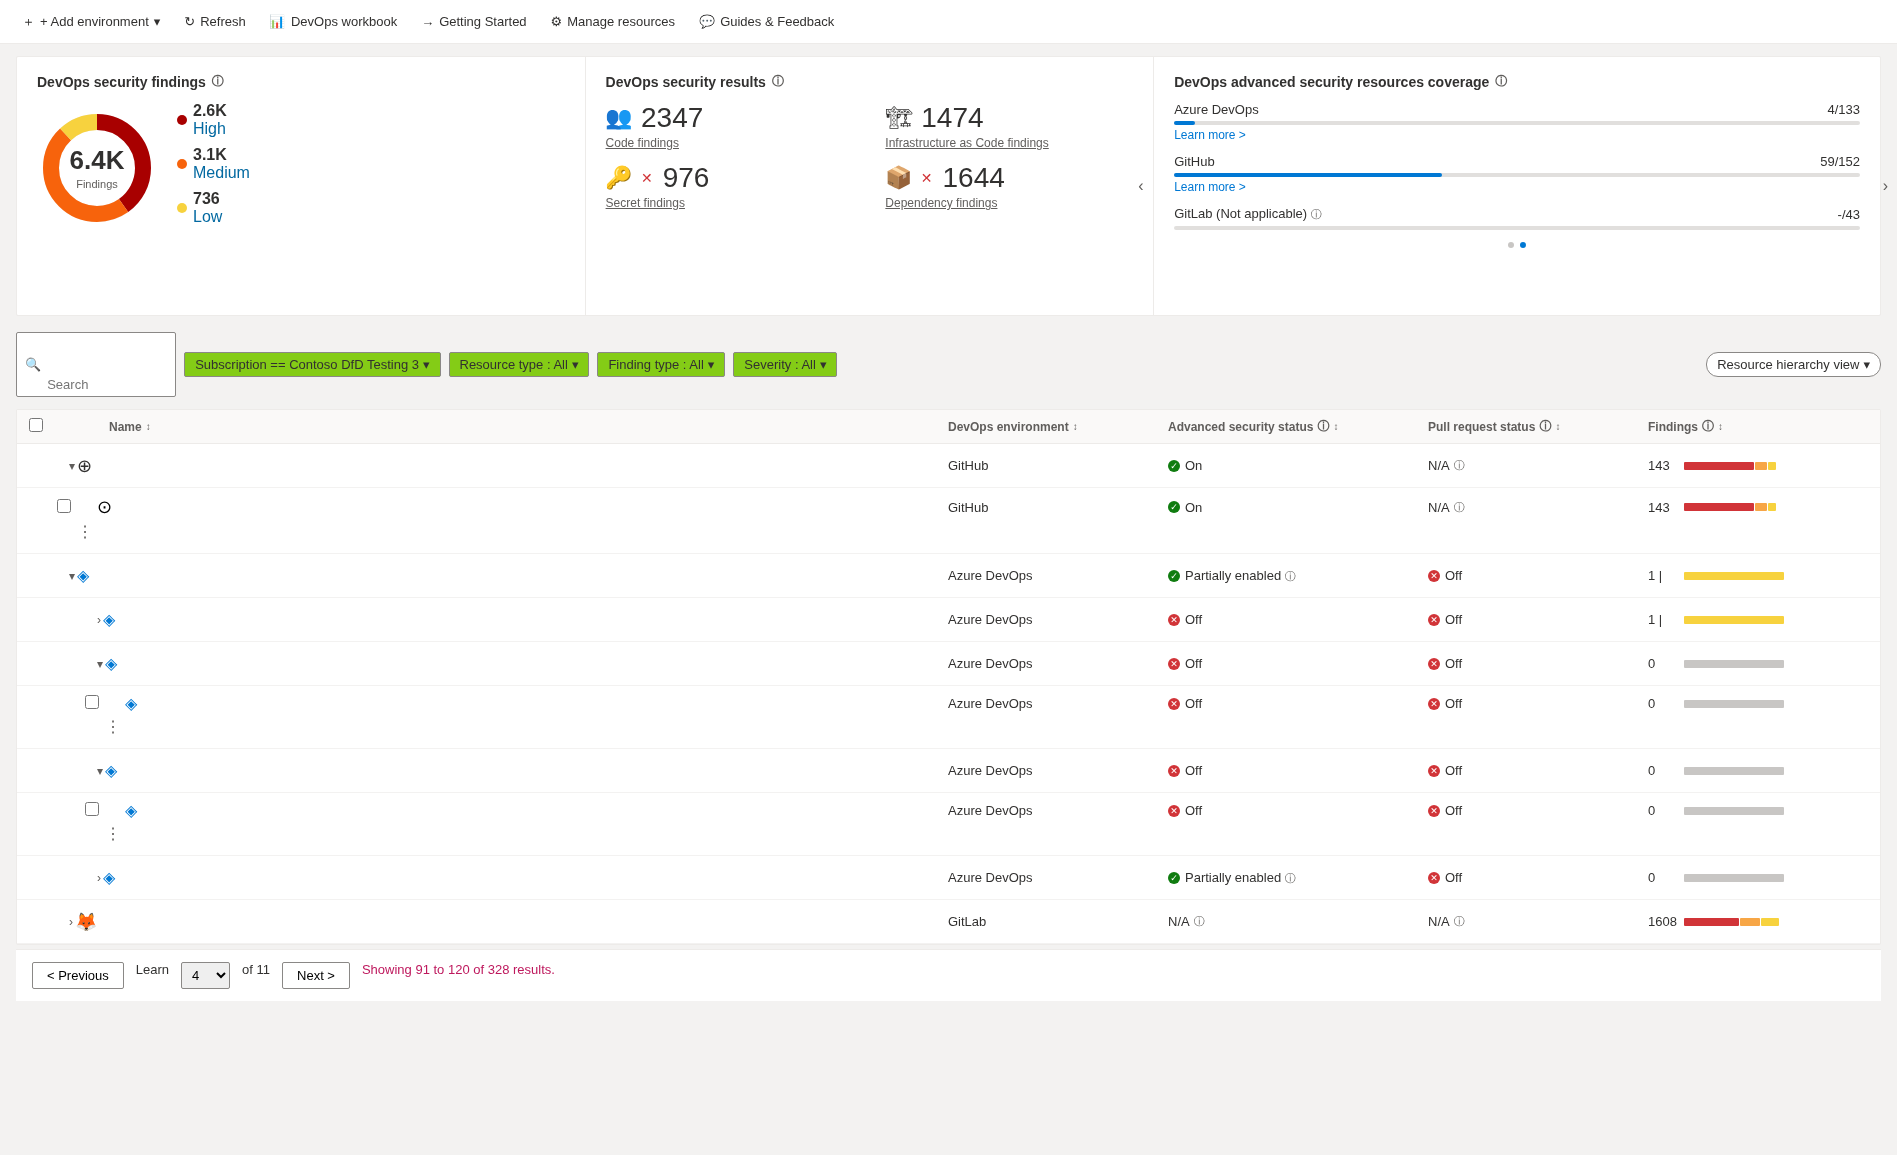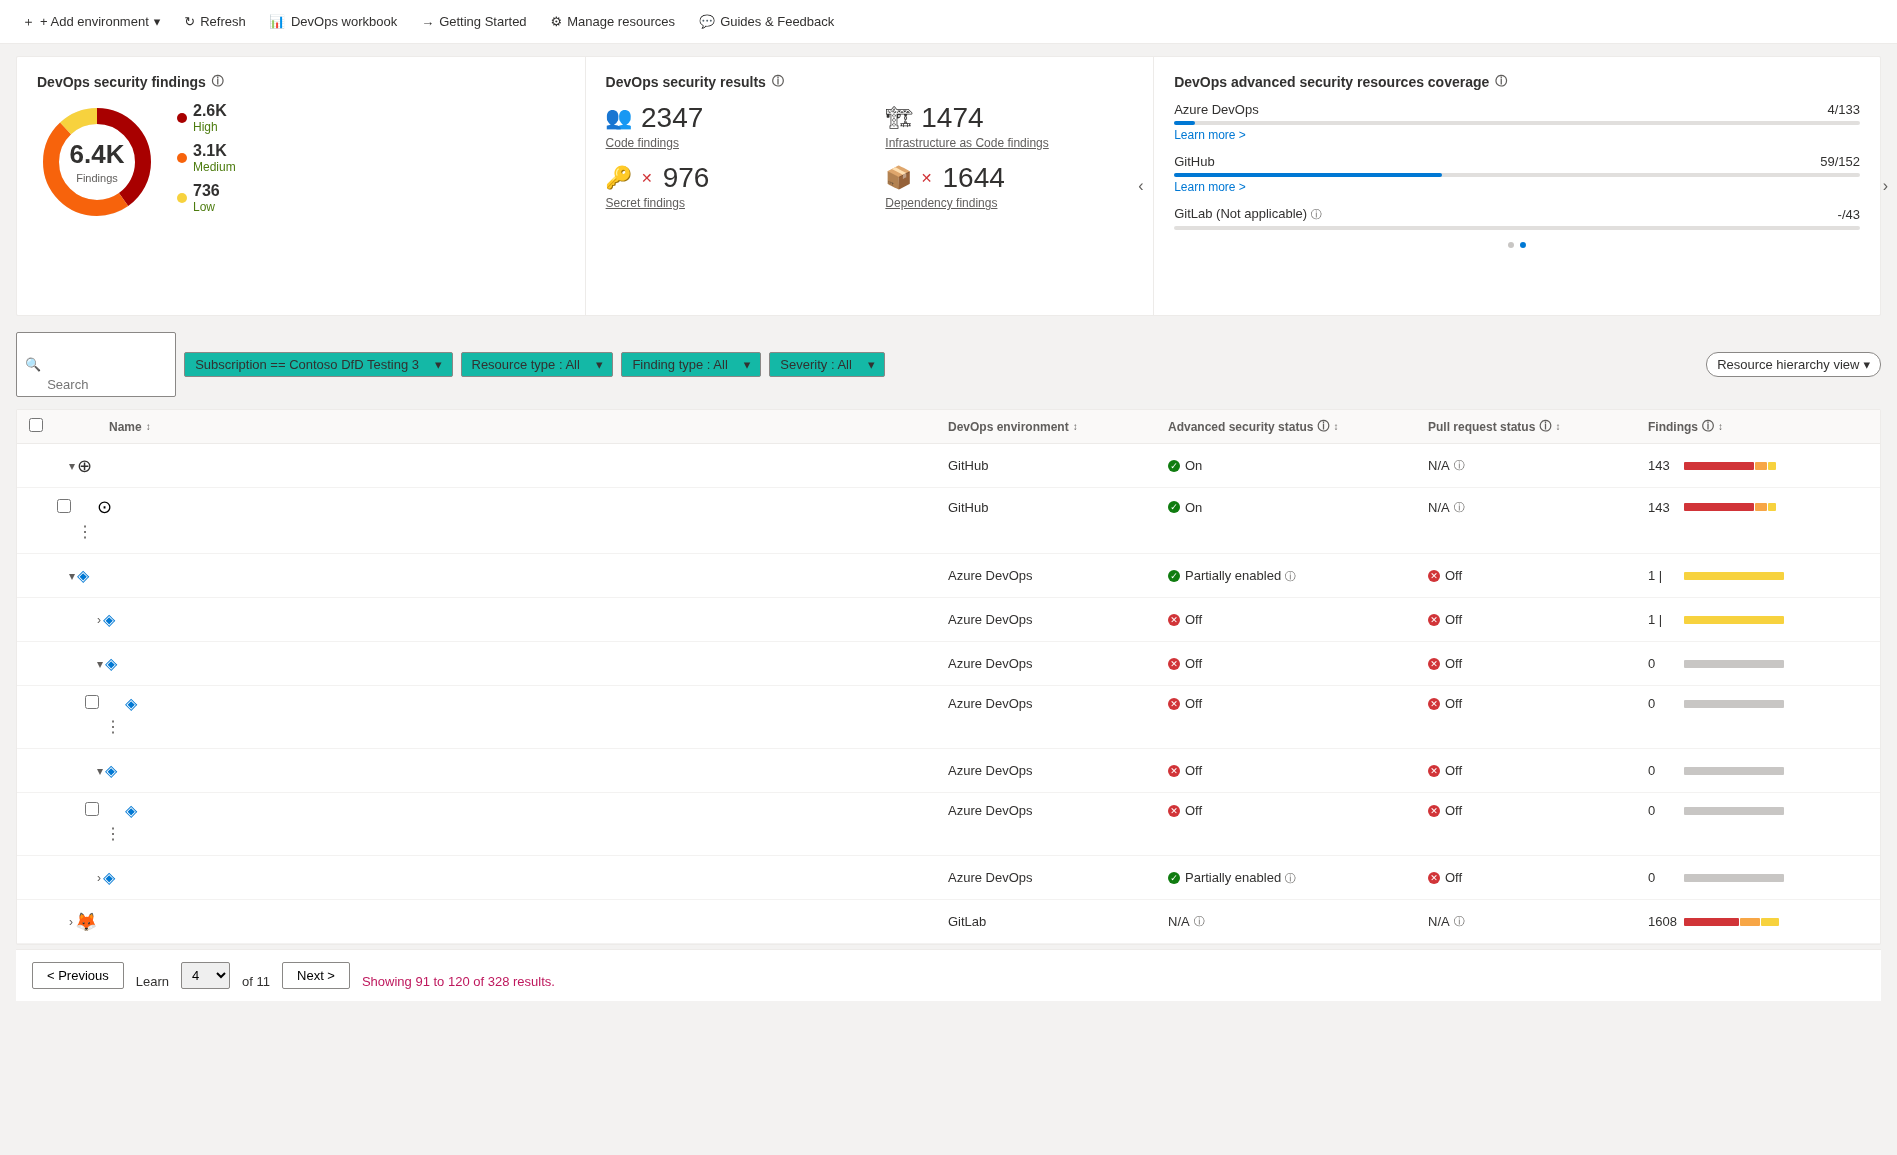--- a/index.html
+++ b/index.html
@@ -31,21 +31,21 @@
     
     .donut-section { display: flex; align-items: center; gap: 20px; }
     .donut-container { position: relative; width: 120px; height: 120px; }
     .donut-container svg { width: 120px; height: 120px; }
     .donut-center { position: absolute; top: 50%; left: 50%; transform: translate(-50%, -50%); text-align: center; }
     .donut-center .count { font-size: 26px; font-weight: 700; display: block; }
     .donut-center .label { font-size: 11px; color: #605e5c; }
     .legend-item { display: flex; align-items: center; gap: 6px; margin-bottom: 8px; }
     .legend-dot { width: 10px; height: 10px; border-radius: 50%; }
     .legend-count { font-weight: 700; font-size: 16px; }
-    .legend-text { font-size: 12px; color: #4d7c0f; }
+    .legend-text { font-size: 16px; color: #0369a1; }
 
     
     .results-grid { display: grid; grid-template-columns: 1fr 1fr; gap: 12px 32px; }
     .result-item { display: flex; flex-direction: column; }
     .result-count { font-size: 28px; font-weight: 300; display: flex; align-items: center; gap: 8px; }
     .result-label { font-size: 12px; color: #605e5c; margin-top: 2px; text-decoration: underline; }
 
     
     .coverage-card { flex: 1.2; position: relative; }
     .coverage-row { margin-bottom: 12px; }
@@ -57,21 +57,21 @@
     .carousel-nav.prev { left: -16px; }
     .carousel-nav.next { right: -8px; }
     .carousel-dots { display: flex; justify-content: center; gap: 6px; margin-top: 8px; }
     .dot { width: 6px; height: 6px; border-radius: 50%; background: #c8c6c4; }
     .dot.active { background: #0078d4; }
 
     
     .filter-bar { display: flex; align-items: center; gap: 8px; margin-bottom: 12px; flex-wrap: wrap; }
     .search-box { display: flex; align-items: center; gap: 6px; border: 1px solid #8a8886; border-radius: 2px; padding: 4px 8px; background: #fff; min-width: 160px; }
     .search-box input { border: none; outline: none; font-size: 13px; width: 120px; margin-top: 40px; }
-    .filter-pill { display: flex; align-items: center; gap: 16px; border: 1px solid #8a8886; border-radius: 2px; padding: 4px 10px; background: #14b8a6; cursor: pointer; font-size: 13px; white-space: nowrap; }
+    .filter-pill { display: flex; align-items: center; gap: 4px; border: 1px solid #8a8886; border-radius: 2px; padding: 4px 10px; background: #84cc16; cursor: pointer; font-size: 13px; white-space: nowrap; }
     .view-select { margin-left: auto; display: flex; align-items: center; gap: 4px; border: 1px solid #8a8886; border-radius: 12px; padding: 4px 10px; background: #fff; cursor: pointer; font-size: 13px; }
 
     
     .table-container { background: #fff; border: 1px solid #edebe9; border-radius: 2px; }
     .table-header { display: grid; grid-template-columns: 40px 40px 1fr 220px 260px 220px 220px; align-items: center; padding: 8px 12px; border-bottom: 1px solid #edebe9; font-weight: 600; font-size: 12px; color: #605e5c; background: #faf9f8; }
     .col-header { display: flex; align-items: center; gap: 4px; cursor: pointer; }
     .sort-icon { font-size: 10px; }
     .table-row { display: grid; grid-template-columns: 40px 40px 1fr 220px 260px 220px 220px; align-items: center; padding: 8px 12px; border-bottom: 1px solid #f3f2f1; min-height: 44px; }
 
     .expand-btn { background: none; border: none; cursor: pointer; font-size: 12px; color: #605e5c; }
@@ -83,21 +83,21 @@
     .status-dot.red { background: #d13438; }
 
     .finding-bar { display: flex; align-items: center; gap: 6px; }
     .finding-count { font-size: 13px; min-width: 30px; }
     .bar-container { display: flex; height: 8px; gap: 1px; width: 120px; }
     .bar-segment { height: 8px; border-radius: 1px; }
 
     .more-btn { background: none; border: none; cursor: pointer; color: #605e5c; font-size: 16px; padding: 4px; }
 
     
-    .pagination { display: flex; align-items: flex-end; gap: 12px; padding: 12px 16px; background: #fff; border-top: 1px solid #edebe9; margin-top: 4px; }
+    .pagination { display: flex; align-items: flex-start; gap: 12px; padding: 12px 16px; background: #fff; border-top: 1px solid #edebe9; margin-top: 4px; }
     .page-btn { padding: 5px 14px; border: 1px solid #8a8886; background: #fff; cursor: pointer; border-radius: 2px; font-size: 13px; }
     .page-select { border: 1px solid #8a8886; border-radius: 2px; padding: 4px 6px; font-size: 13px; }
     .page-info { font-size: 13px; color: #be185d; }
 
     .name-cell { display: flex; align-items: center; gap: 6px; }
     .row-actions { display: flex; justify-content: flex-end; }
   </style>
 </head>
 <body>
 

